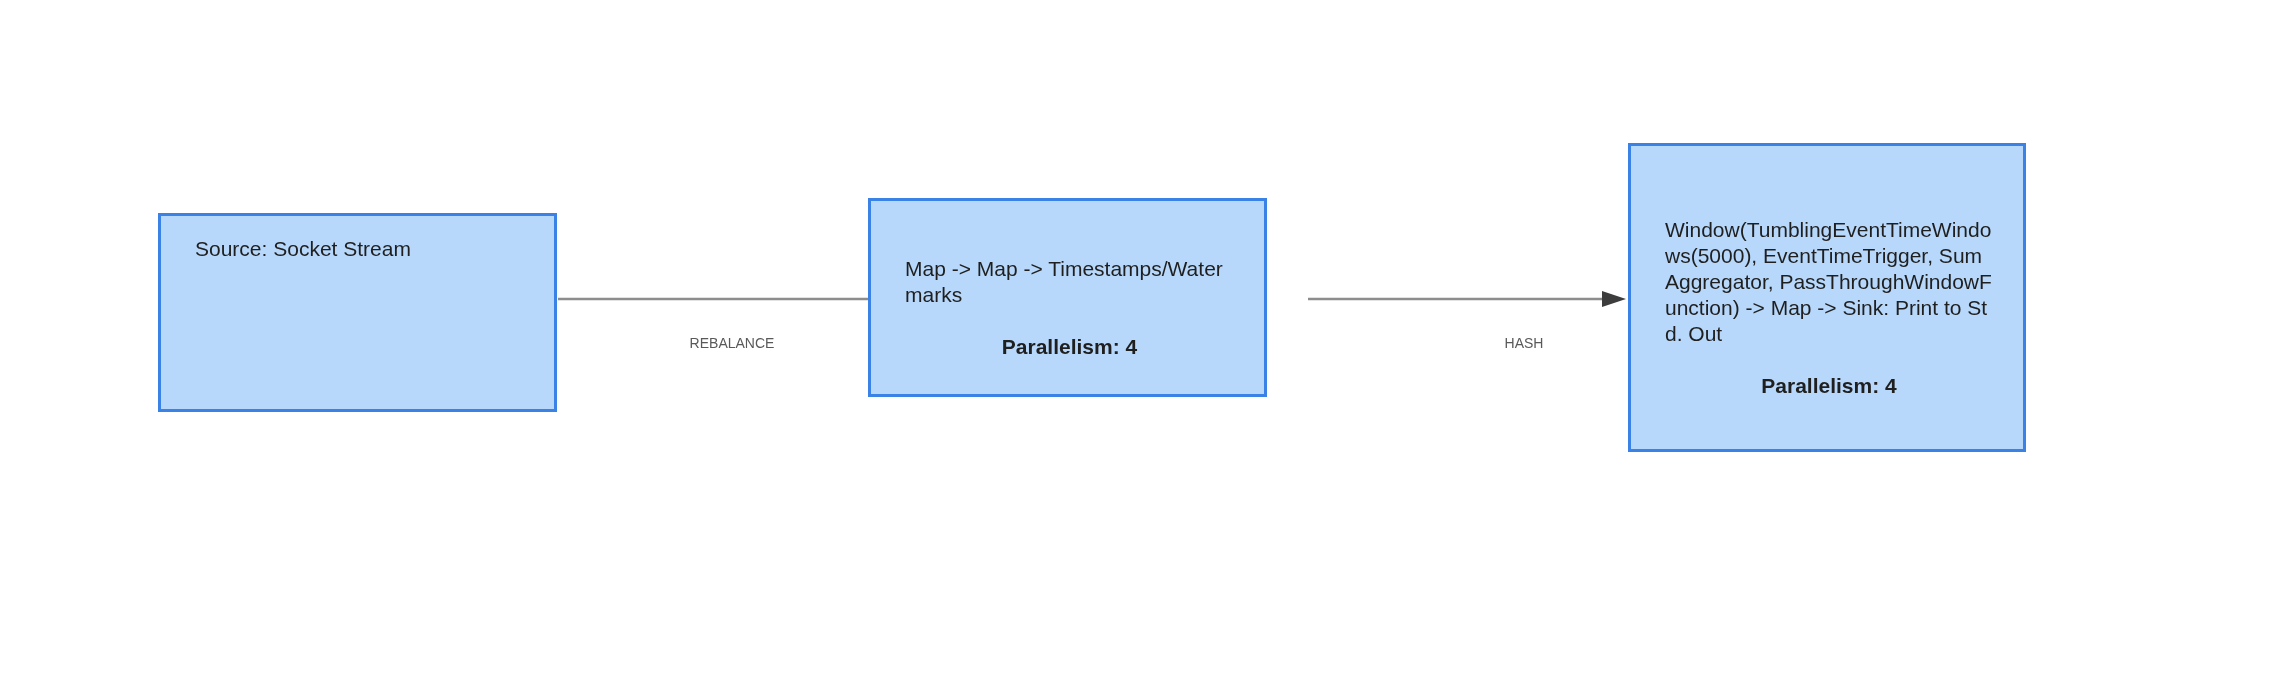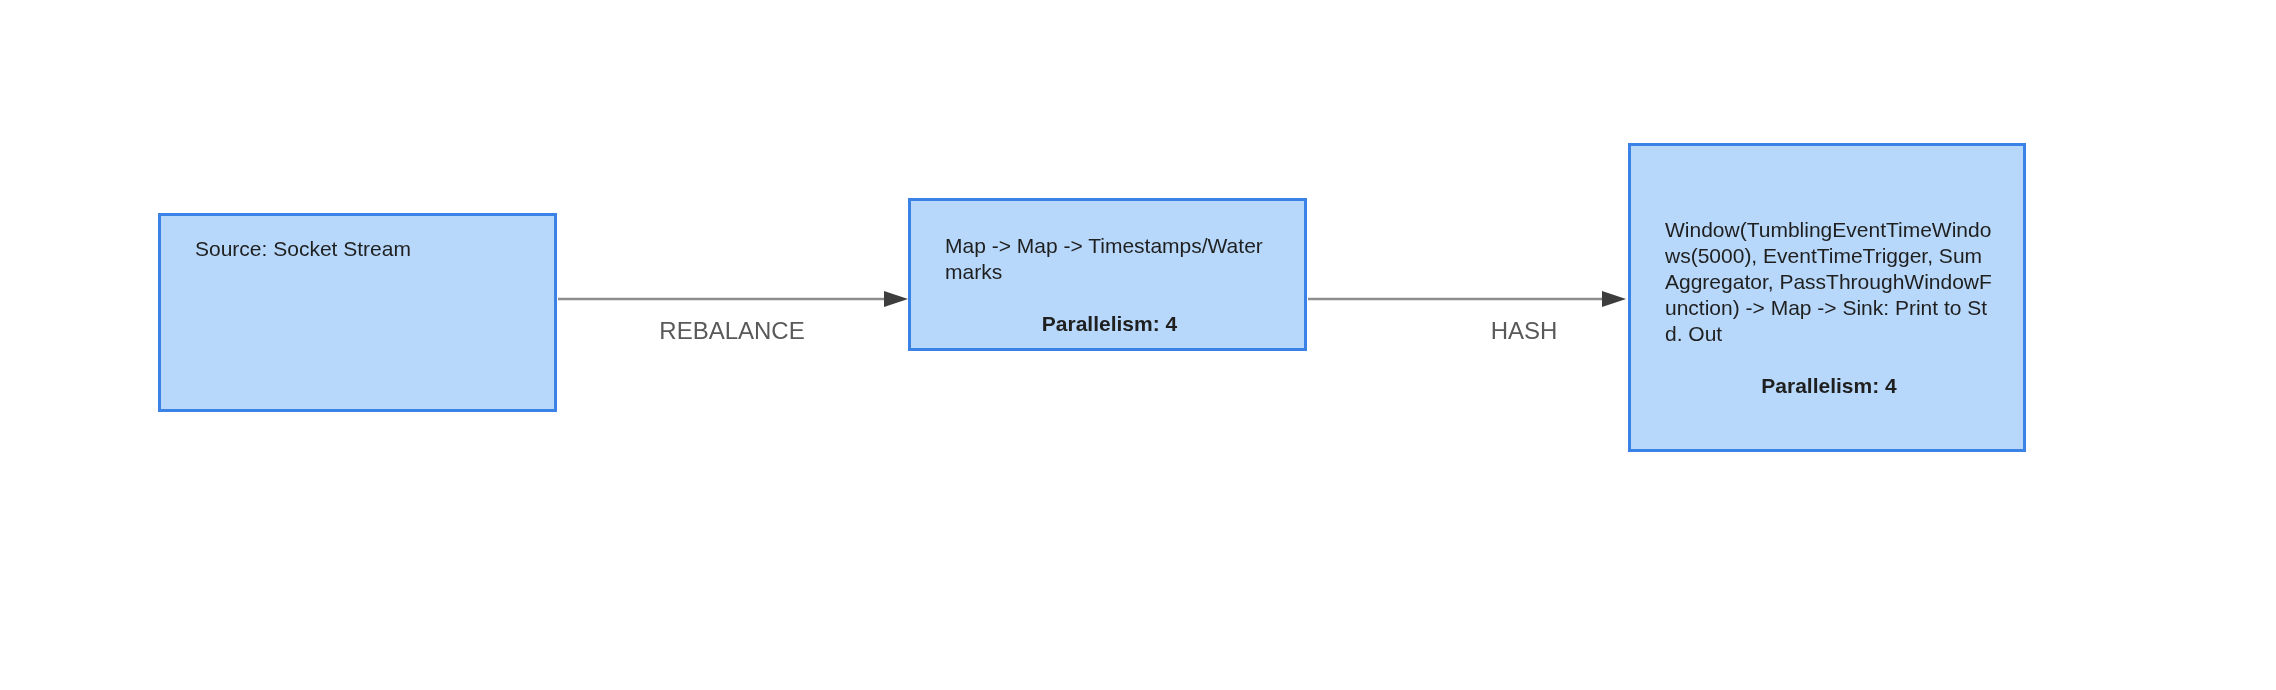--- a/index.html
+++ b/index.html
@@ -27,23 +27,24 @@
     stroke: var(--edge_line, #8d8d8d);
     stroke-width: 2.5;
   }
   .edge-arrowhead {
     fill: var(--edge_arrowhead, #3d3d3d);
   }
   .edge-label {
     position: absolute;
     transform: translateX(-50%);
     color: var(--edge_label, #595959);
-    font-size: 24px;
+    font-size: 14px;
     line-height: 22px;
     white-space: nowrap;
+    margin-top: 12px;
   }
   .node {
     position: absolute;
     box-sizing: border-box;
     background: var(--node_fill, #b7d8fb);
     border: 3px solid var(--node_border, #3b82e6);
     display: flex;
     flex-direction: column;
     justify-content: center;
     padding: 20px 30px 0 34px;
@@ -55,21 +56,21 @@
     text-align: left;
     word-break: break-all;
     overflow-wrap: break-word;
   }
   .node-parallelism {
     text-align: center;
     font-weight: bold;
     margin-top: 26px;
   }
   .node-source   { left: 158px;  top: 213px; width: 399px; height: 199px; justify-content: space-between; }
-  .node-map      { left: 908px;  top: 198px; width: 399px; height: 153px; }
+  .node-map      { left: 868px;  top: 198px; width: 399px; height: 199px; }
   .node-window   { left: 1628px; top: 143px; width: 398px; height: 309px; }
   .edge-label-rebalance { left: 732px;  top: 320px; }
   .edge-label-hash      { left: 1524px; top: 320px; }
 </style>
 </head>
 <body>
 
 <div class="canvas">
 
   <svg class="edges-layer" viewBox="0 0 2276 690" width="2276" height="690" xmlns="http://www.w3.org/2000/svg">

